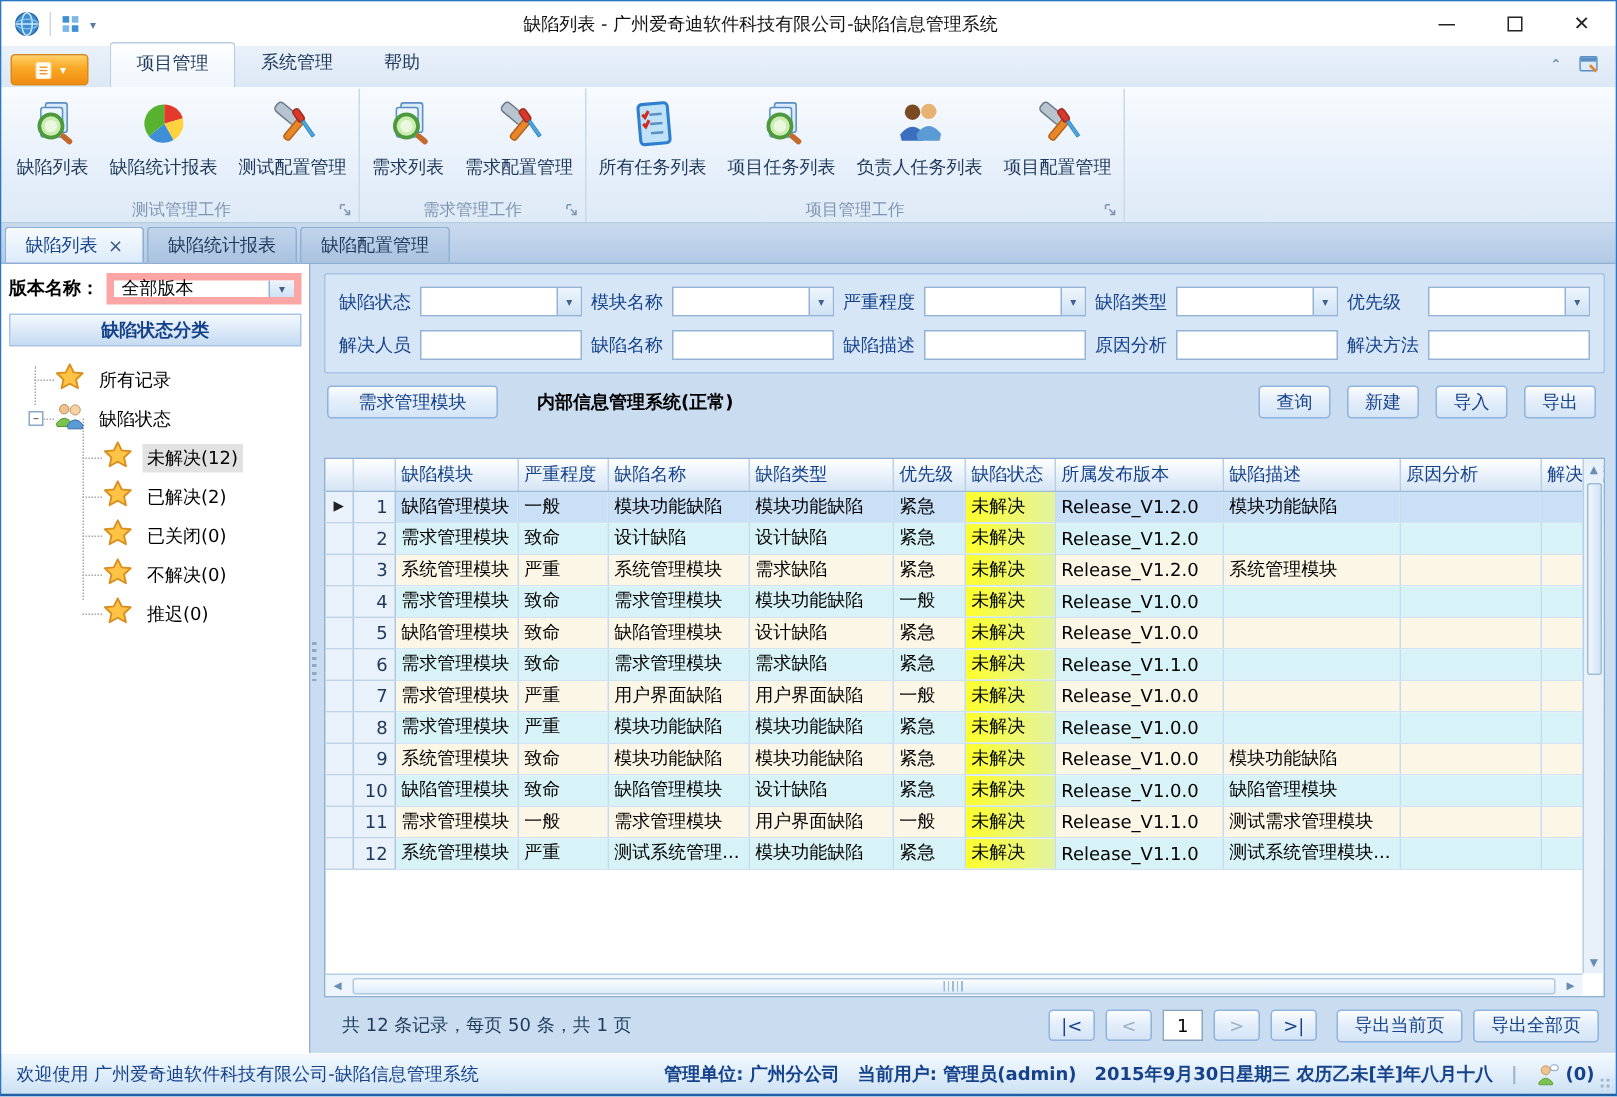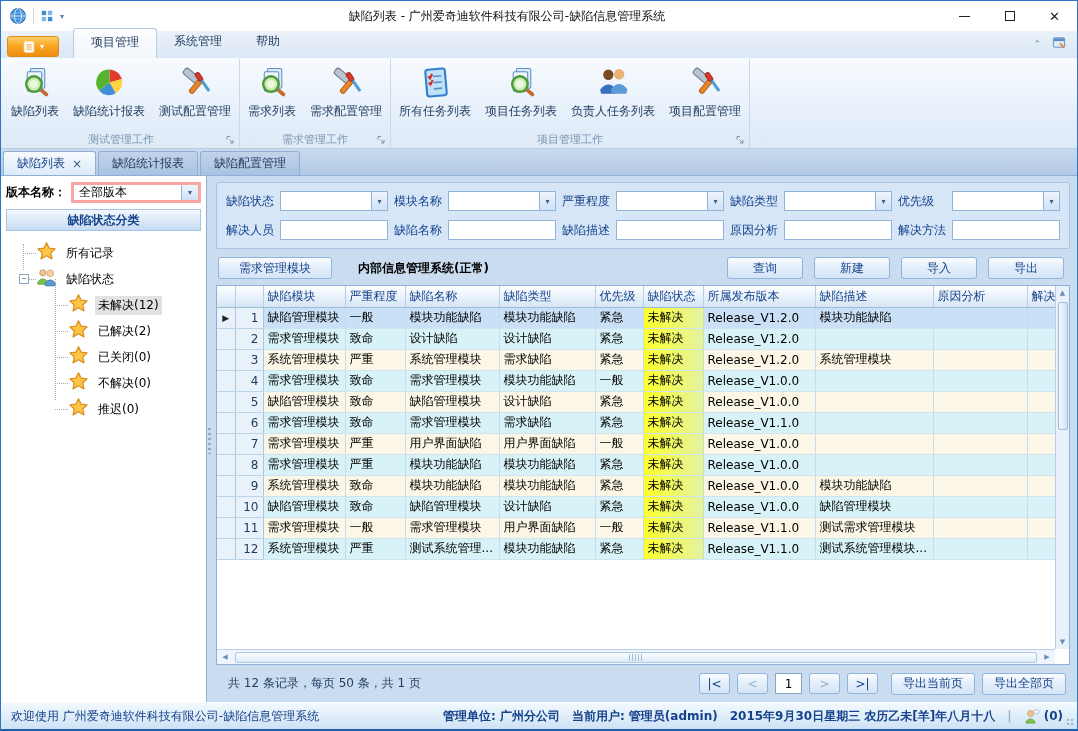--- a/index.html
+++ b/index.html
@@ -51,21 +51,21 @@
           border-radius:3px 3px 0 0; color:#1e395b; white-space:nowrap; }
   .dtab.active { background:linear-gradient(#f6fafe,#dcebfa); color:#15428b; }
   .dtab .close { font-size:12px; color:#3a5a80; line-height:1; }
 
   
   .content { flex:1; display:flex; background:#cadcf0; min-height:0; }
 
   .sidebar { width:206px; flex:none; background:#fff; border-right:1px solid #8fb0d4; padding:6px 5px; display:flex; flex-direction:column; }
   .ver-row { display:flex; align-items:center; gap:5px; flex:none; }
   .ver-label { font-weight:bold; white-space:nowrap; }
-  .combo { flex:1; height:21px; background:#fff; border:3px solid #fca5a5; display:flex; align-items:center; padding-left:5px; }
+  .combo { flex:1; height:21px; background:#fff; border:5px solid #fca5a5; display:flex; align-items:center; padding-left:5px; }
   .combo-btn { margin-left:auto; width:17px; height:100%; background:linear-gradient(#eef5fc,#cfe2f5);
                border-left:1px solid #93b4d7; display:flex; align-items:center; justify-content:center;
                color:#3f6390; font-size:8px; }
   .side-header { margin-top:6px; height:22px; background:linear-gradient(#f3f8fd,#c6dbf2); border:1px solid #a7c4e5;
                  display:flex; align-items:center; justify-content:center; font-weight:bold; color:#15428b; flex:none; }
   .tree { padding-top:9px; position:relative; flex:1; }
   .tree-item { height:26px; display:flex; align-items:center; gap:6px; position:relative; }
   .tree-item.lvl1 { padding-left:30px; }
   .tree-item.lvl2 { padding-left:62px; }
   .tree-item.lvl1::before { content:""; position:absolute; left:17px; width:13px; top:13px; border-top:1px dotted #a8a8a8; }
@@ -93,24 +93,24 @@
   .f-input .dd { margin-left:auto; width:16px; background:linear-gradient(#eef5fc,#cfe2f5); border-left:1px solid #93b4d7;
                  display:flex; align-items:center; justify-content:center; color:#3f6390; font-size:8px; }
 
   .toolbar-row { display:flex; align-items:center; margin:8px 2px 6px; gap:26px; flex:none; }
   .btn { height:22px; padding:0 14px; background:linear-gradient(#fcfdff,#e4eefa 45%,#d4e5f7);
          border:1px solid #8fb4dd; border-radius:3px; color:#15428b; display:inline-flex; align-items:center;
          justify-content:center; white-space:nowrap; }
   .modify-btn { width:114px; }
   .sys-title { font-weight:bold; font-size:12px; color:#000; }
   .tb-actions { margin-left:auto; display:flex; gap:11px; padding-right:4px; }
-  .tb-actions .btn { width:76px; }
+  .tb-actions .btn { width:48px; }
 
   .grid-wrap { flex:1; border:1px solid #8fb0d4; background:#fff; position:relative; overflow:hidden;
-               display:flex; flex-direction:column; min-height:0; }
+               display:flex; flex-direction:column; min-height:0;margin-top:20px; }
   .grid-scroll { flex:1; overflow:hidden; position:relative; }
   table.grid { border-collapse:collapse; table-layout:fixed; width:890px; }
   .grid th { height:21px; background:linear-gradient(#ffffff,#e7f0fa 55%,#d5e5f5); border-right:1px solid #b7cfe5;
              border-bottom:1px solid #9dbcd8; color:#15428b; font-weight:normal; text-align:left; padding:0 4px;
              white-space:nowrap; overflow:hidden; }
   .grid td { height:21px; border-right:1px solid #c4dcee; border-bottom:1px solid #cfe4f2; padding:0 4px;
              white-space:nowrap; overflow:hidden; }
   .row-odd td { background:#fcf6e6; }
   .row-even td { background:#d8f3f7; }
   .row-selected td { background:#c9e0f7; }

